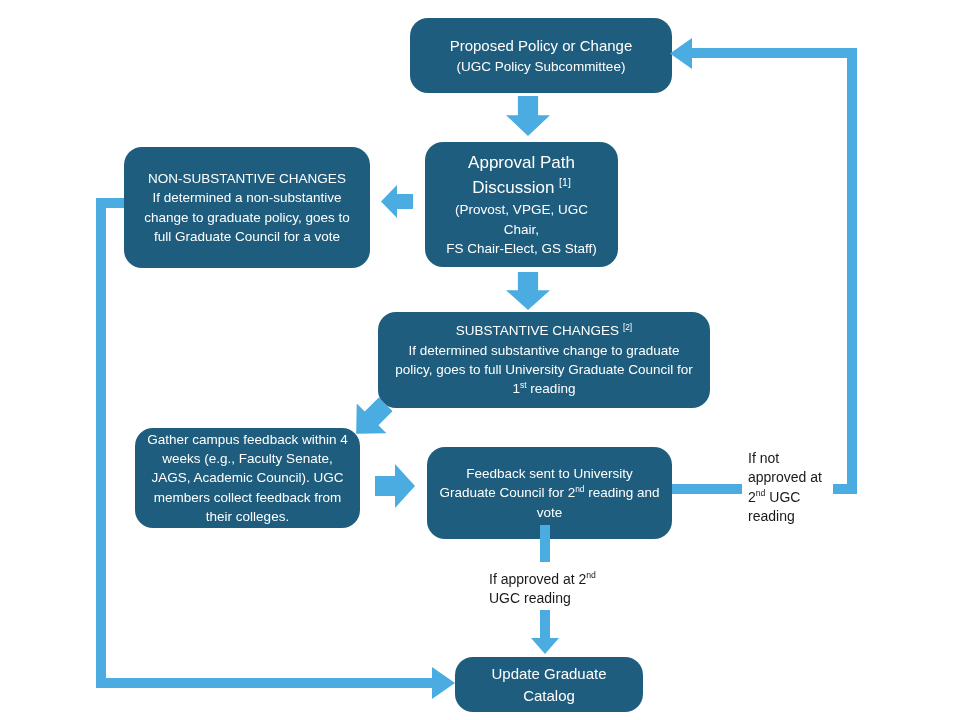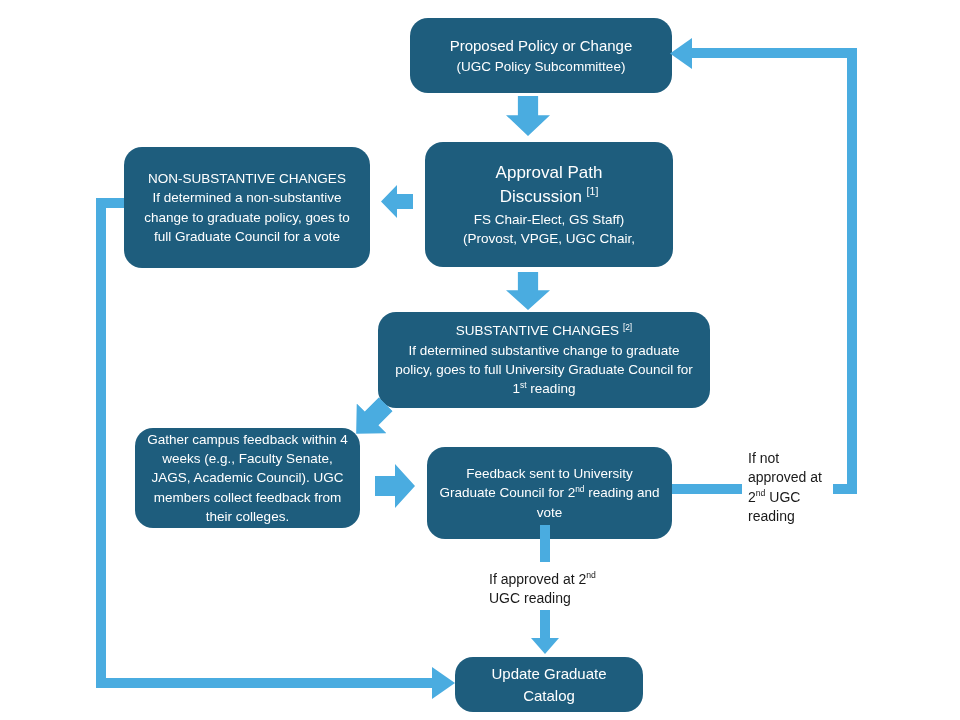--- a/index.html
+++ b/index.html
@@ -25,21 +25,21 @@
     text-align: center;
     box-sizing: border-box;
     padding: 10px 12px;
   }
   .t17 { font-size: 17px; line-height: 1.45; }
   .t15 { font-size: 15px; line-height: 1.45; }
   .t13 { font-size: 13.5px; line-height: 1.43; }
   .sup { font-size: 0.62em; vertical-align: super; line-height: 0; }
 
   .node-proposed     { left: 410px; top: 18px;  width: 262px; height: 75px; }
-  .node-approval     { left: 425px; top: 142px; width: 248px; height: 125px; }
+  .node-approval     { left: 425px; top: 142px; width: 193px; height: 125px; }
   .node-nonsub       { left: 124px; top: 147px; width: 246px; height: 121px; }
   .node-substantive  { left: 378px; top: 312px; width: 332px; height: 96px; }
   .node-gather       { left: 135px; top: 428px; width: 225px; height: 100px; }
   .node-feedback     { left: 427px; top: 447px; width: 245px; height: 92px; }
   .node-update       { left: 455px; top: 657px; width: 188px; height: 55px; }
 
   
   .blockarrow { position: absolute; background: var(--arrow_blue, #4AACE0); }
   .ba-down  { clip-path: polygon(27% 0, 73% 0, 73% 48%, 100% 48%, 50% 100%, 0 48%, 27% 48%); }
   .ba-left  { clip-path: polygon(100% 27%, 100% 73%, 50% 73%, 50% 100%, 0 50%, 50% 0, 50% 27%); }
@@ -92,22 +92,22 @@
 <div class="canvas">
 
   <div class="node node-proposed">
     <div class="t15">Proposed Policy or Change</div>
     <div class="t13">(UGC Policy Subcommittee)</div>
   </div>
 
   <div class="node node-approval">
     <div class="t17">Approval Path</div>
     <div class="t17"><span>Discussion</span> <sup class="sup">[1]</sup></div>
+    <div class="t13">(Provost, VPGE, UGC Chair,</div>
     <div class="t13">FS Chair-Elect, GS Staff)</div>
-    <div class="t13">(Provost, VPGE, UGC Chair,</div>
   </div>
 
   <div class="node node-nonsub">
     <div class="t13">NON-SUBSTANTIVE CHANGES</div>
     <div class="t13">If determined a non-substantive change to graduate policy, goes to full Graduate Council for a vote</div>
   </div>
 
   <div class="node node-substantive">
     <div class="t13"><span>SUBSTANTIVE CHANGES</span> <sup class="sup">[2]</sup></div>
     <div class="t13"><span>If determined substantive change to graduate policy, goes to full University Graduate Council for 1</span><sup class="sup">st</sup><span> reading</span></div>

